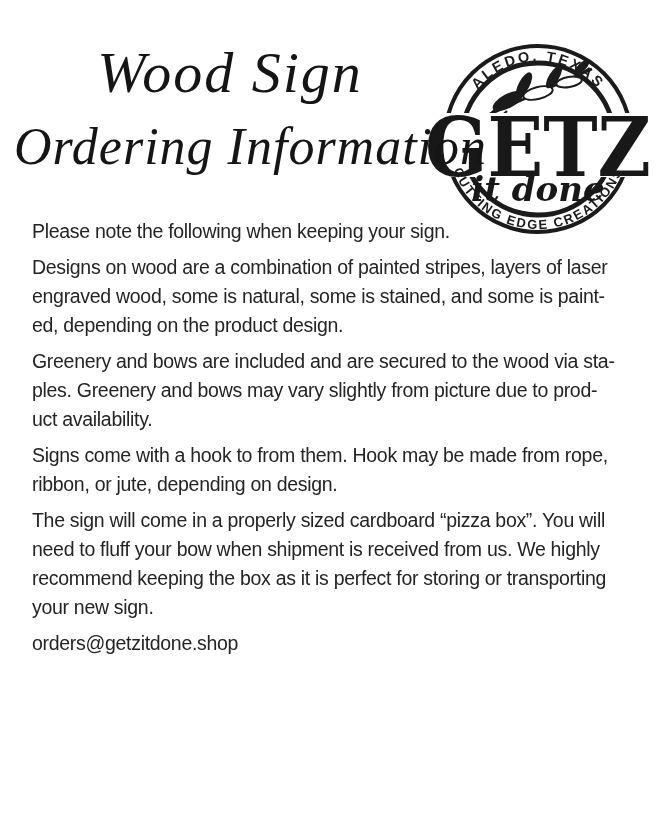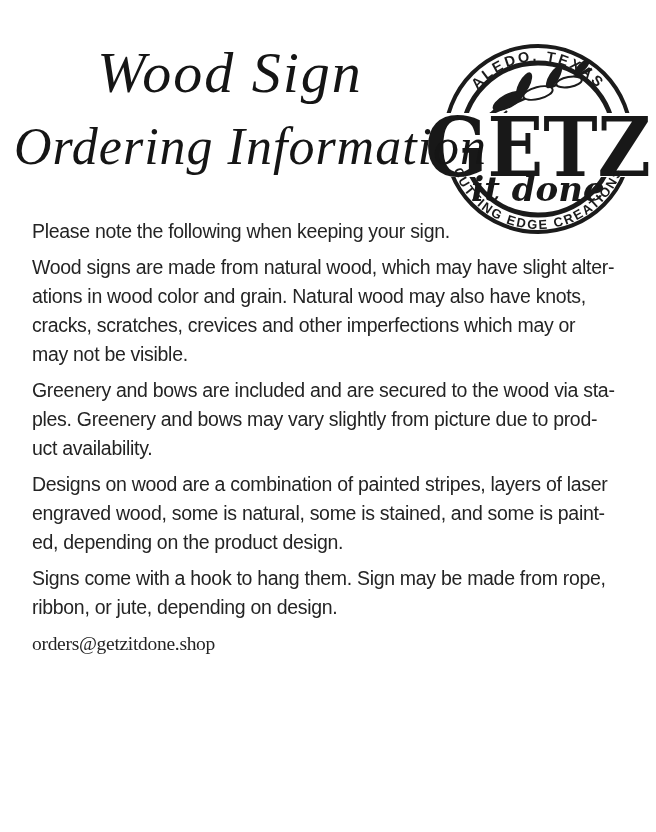--- a/index.html
+++ b/index.html
@@ -76,21 +76,21 @@
     color: #242424;
     font-size: 19.5px;
     line-height: 29px;
     letter-spacing: -0.3px;
     z-index: 3;
   }
   .body-text p {
     margin: 0 0 7px 0;
     white-space: pre-line;
   }
-  .email-line { white-space: nowrap; font-family: Liberation Serif, serif; }
+  .email-line { white-space: nowrap; }
 </style>
 </head>
 <body>
 
 <div class="page">
 
   <header class="title-block">
     <div class="title-line1">Wood Sign</div>
     <div class="title-line2">Ordering Information</div>
   </header>
@@ -128,28 +128,28 @@
       <text class="itdone-text" x="110" y="166" text-anchor="middle" font-size="34">it done</text>
 
       <text class="arc-text arc-bottom" text-anchor="middle">
         <textPath href="#arcBottom" startOffset="50%">CUTTING EDGE CREATIONS</textPath>
       </text>
     </svg>
   </div>
 
   <main class="body-text">
     <p>Please note the following when keeping your sign.</p>
-    <p>Wood signs are made from natural wood, which may have slight alter-
-ations in wood color and grain. Natural wood may also have knots,
-cracks, scratches, crevices and other imperfections which may or
-may not be visible.</p>
+    <p>Designs on wood are a combination of painted stripes, layers of laser
+engraved wood, some is natural, some is stained, and some is paint-
+ed, depending on the product design.</p>
     <p>Greenery and bows are included and are secured to the wood via sta-
 ples. Greenery and bows may vary slightly from picture due to prod-
 uct availability.</p>
-    <p>Designs on wood are a combination of painted stripes, layers of laser
-engraved wood, some is natural, some is stained, and some is paint-
-ed, depending on the product design.</p>
-    <p>Signs come with a hook to hang them. Sign may be made from rope,
+    <p>Signs come with a hook to from them. Hook may be made from rope,
 ribbon, or jute, depending on design.</p>
+    <p>The sign will come in a properly sized cardboard “pizza box”. You will
+need to fluff your bow when shipment is received from us. We highly
+recommend keeping the box as it is perfect for storing or transporting
+your new sign.</p>
     <p class="email-line">orders@getzitdone.shop</p>
   </main>
 
 </div>
 
 </body></html>

